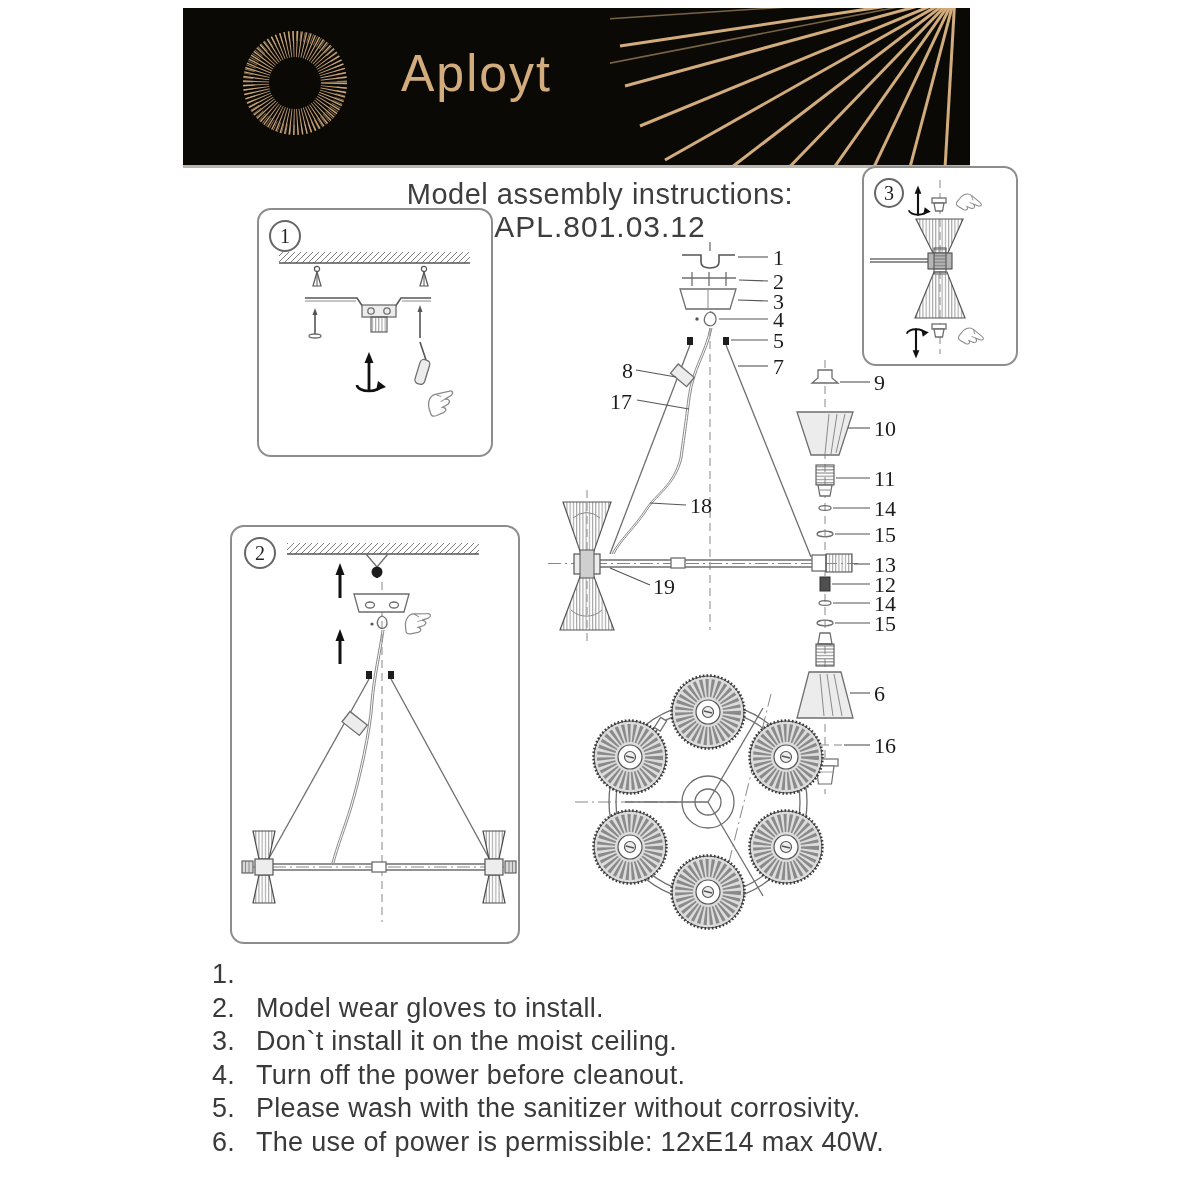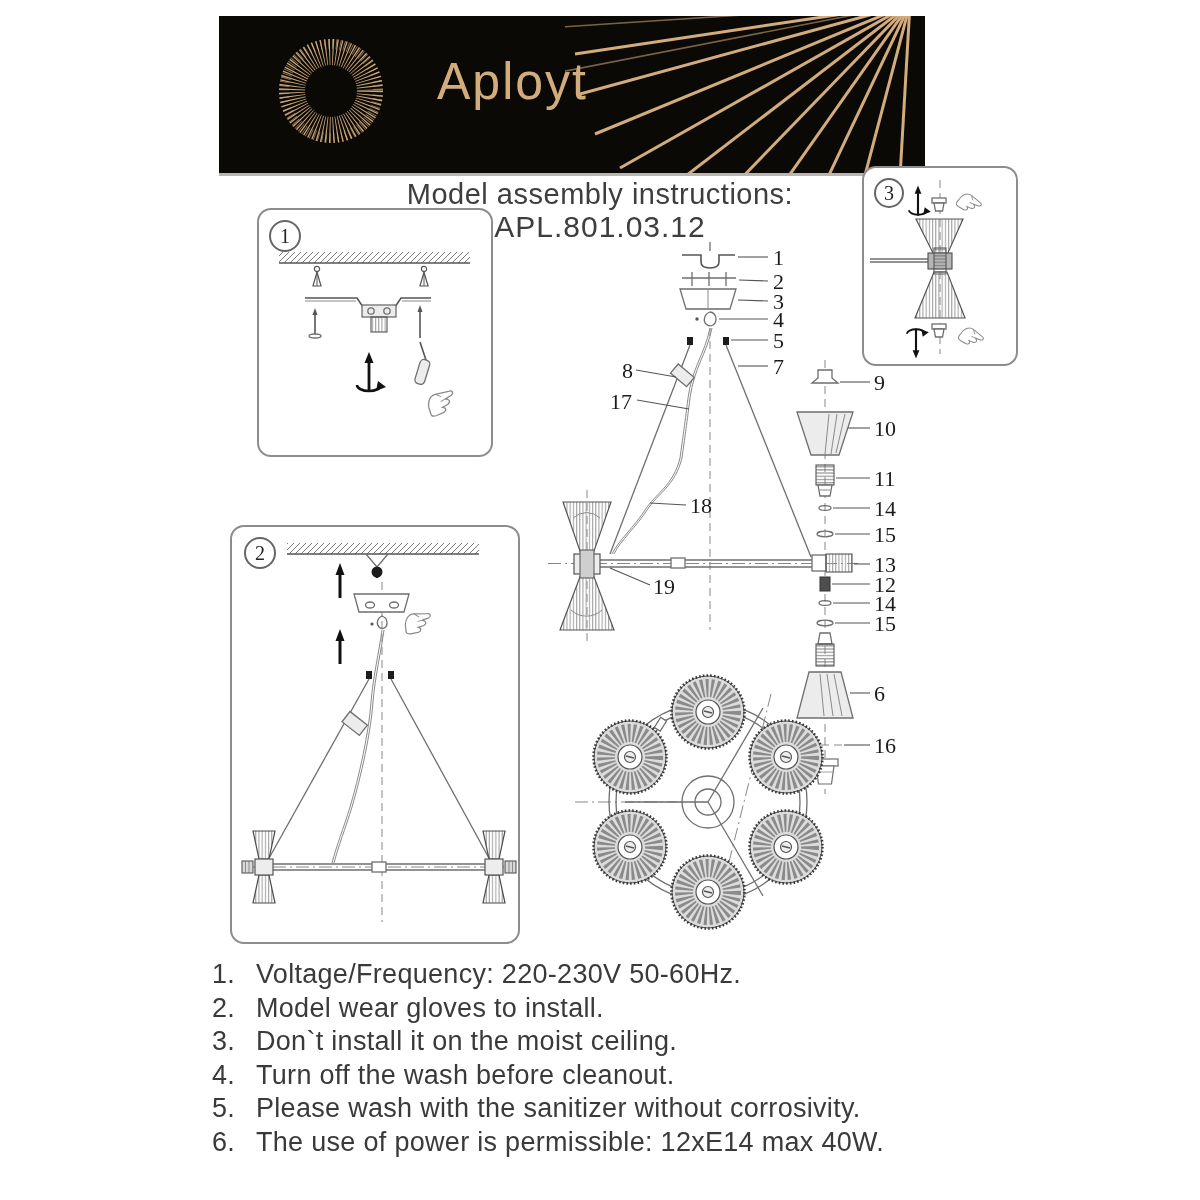--- a/index.html
+++ b/index.html
@@ -1,20 +1,20 @@
 <!DOCTYPE html>
 <html style="--gold: #d2ac7c; --header_bg: #0b0906; --diagram_line: #6e6e6e; --text: #3a3a3a;"><head>
 <meta charset="utf-8">
 <style>
   html,body{margin:0;padding:0;background:#ffffff;}
   #page{position:relative;width:1200px;height:1200px;background:#fff;overflow:hidden;
         font-family:"Liberation Sans",sans-serif;}
   
-  #header{position:absolute;left:183px;top:16px;width:706px;height:157px;
-          background:var(--header_bg,#0b0906);border-bottom:3px solid #b8b5b2;margin-left:36px;}
+  #header{position:absolute;left:183px;top:8px;width:787px;height:157px;
+          background:var(--header_bg,#0b0906);border-bottom:3px solid #b8b5b2;}
   #brand{position:absolute;left:218px;top:36px;font-size:50px;letter-spacing:2px;
          color:var(--gold,#d2ac7c);transform:scaleY(1.04);font-weight:400;}
   
   .title-line{position:absolute;left:0;width:1200px;text-align:center;color:#3e3e3e;}
   #title1{top:178px;font-size:29px;letter-spacing:.5px;}
   #title2{top:210px;font-size:30px;letter-spacing:1px;}
   
   .panel{position:absolute;background:#fff;border:2px solid #8d8d8d;border-radius:14px;}
   #panel1{left:257px;top:208px;width:232px;height:245px;}
   #panel2{left:230px;top:525px;width:286px;height:415px;}
@@ -384,33 +384,32 @@
     <use href="#rosette" transform="translate(221,97)"></use>
     <use href="#rosette" transform="translate(221,187)"></use>
     <use href="#rosette" transform="translate(143,232)"></use>
     <use href="#rosette" transform="translate(65,187)"></use>
     <use href="#rosette" transform="translate(65,97)"></use>
   </svg>
 
   <div id="notes">
     <div class="note-row">
       <span class="note-num">1.</span>
-      <span>Voltage/Frequency: 220-230V 50-60Hz.</span>
     </div>
     <div class="note-row">
       <span class="note-num">2.</span>
       <span>Model wear gloves to install.</span>
     </div>
     <div class="note-row">
       <span class="note-num">3.</span>
       <span>Don`t install it on the moist ceiling.</span>
     </div>
     <div class="note-row">
       <span class="note-num">4.</span>
-      <span>Turn off the wash before cleanout.</span>
+      <span>Turn off the power before cleanout.</span>
     </div>
     <div class="note-row">
       <span class="note-num">5.</span>
       <span>Please wash with the sanitizer without corrosivity.</span>
     </div>
     <div class="note-row">
       <span class="note-num">6.</span>
       <span>The use of power is permissible: 12xE14 max 40W.</span>
     </div>
   </div>

